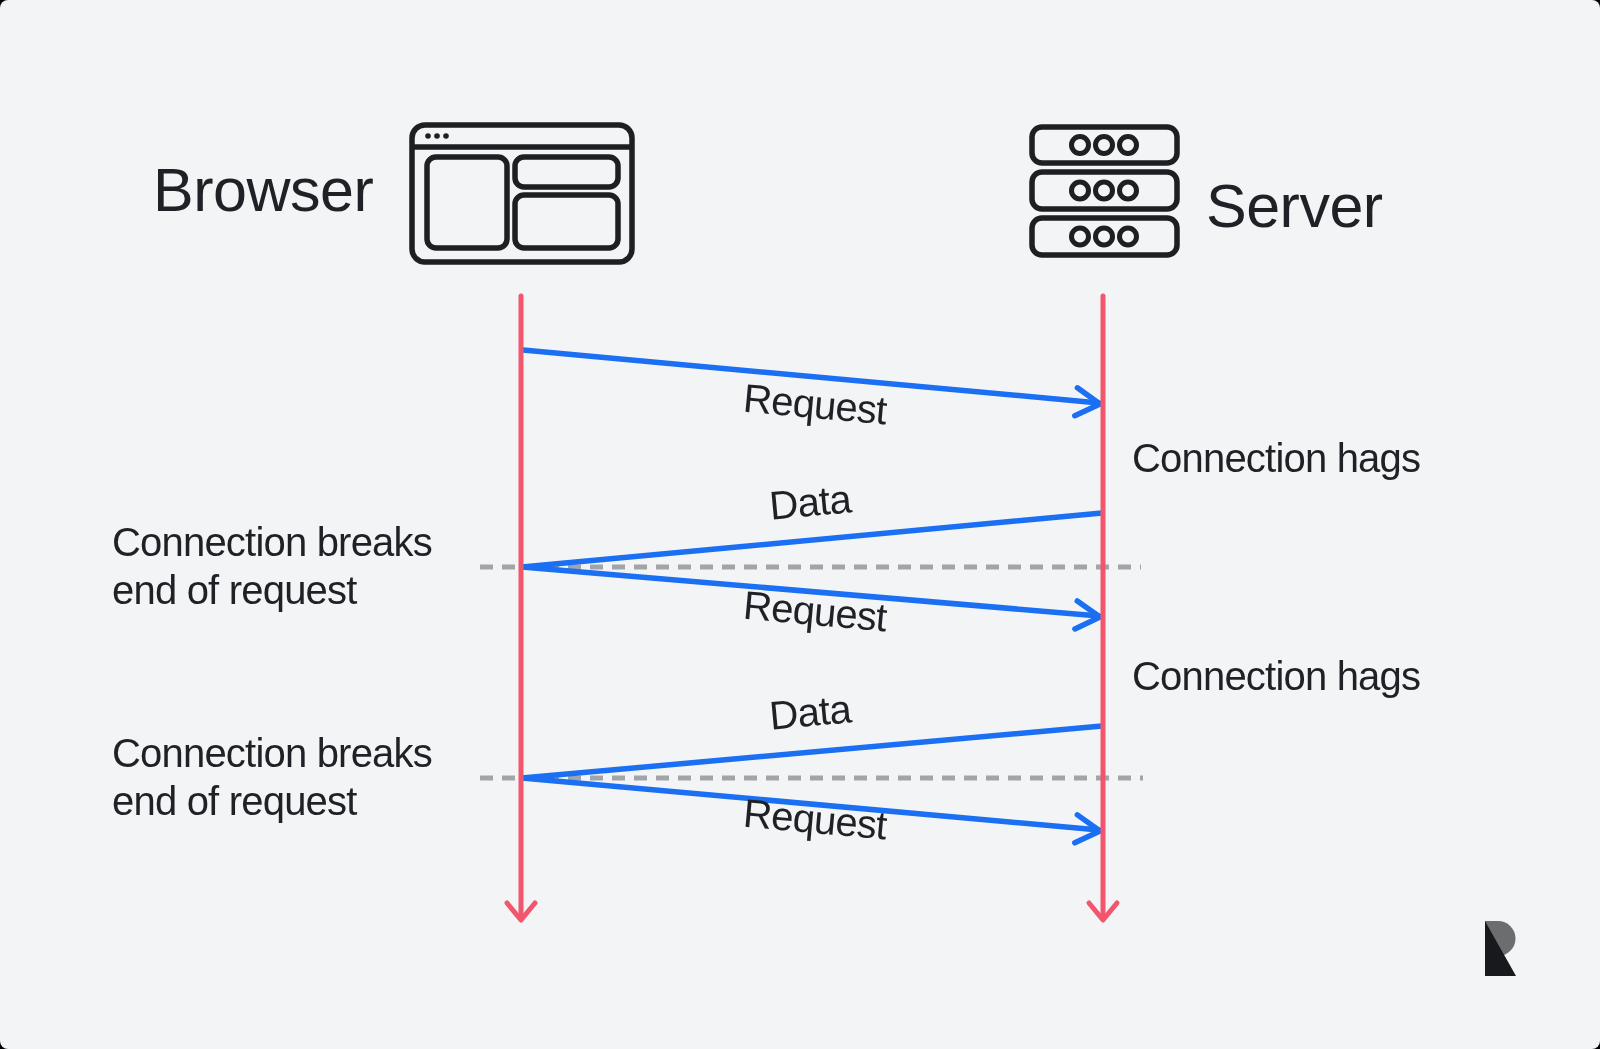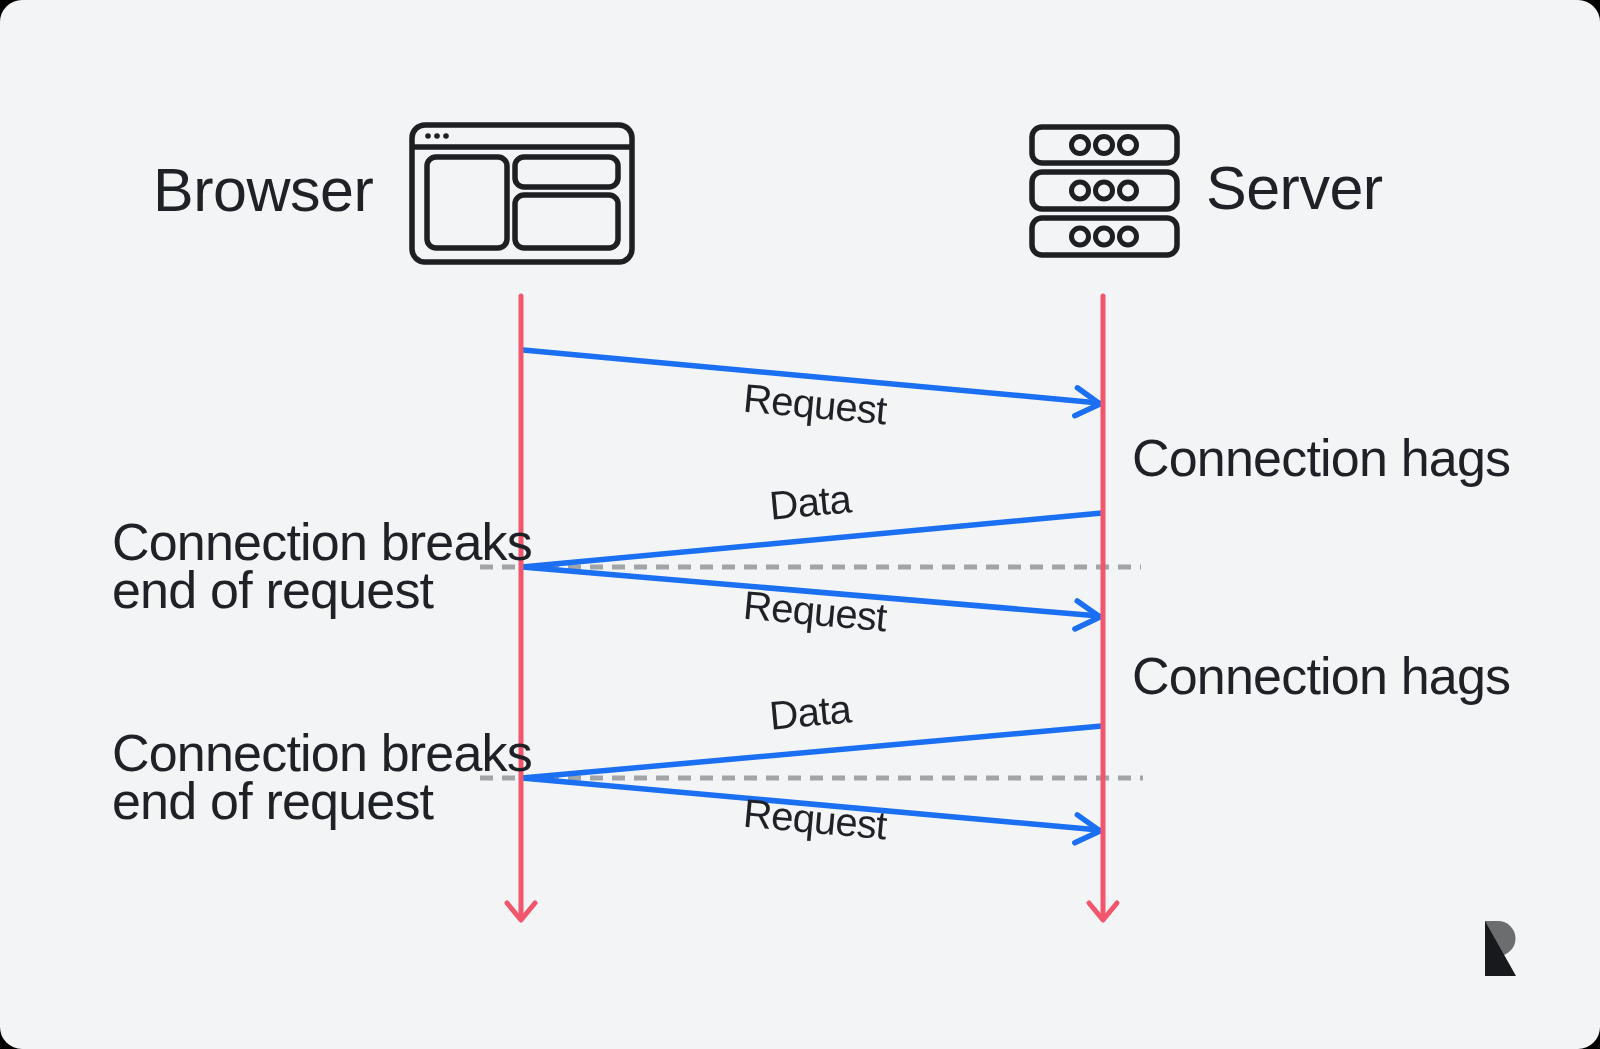--- a/index.html
+++ b/index.html
@@ -6,21 +6,21 @@
     margin: 0;
     padding: 0;
     background: #000;
     font-family: "Liberation Sans", sans-serif;
   }
   .frame {
     position: relative;
     width: 1600px;
     height: 1049px;
     background: var(--background, #f2f4f6);
-    border-radius: 22px;
+    border-radius: 8px;
     overflow: hidden;
   }
   svg.diagram {
     position: absolute;
     left: 0; top: 0;
   }
   .stroke-icon {
     stroke: var(--icon-color, #1d1f22);
     stroke-width: 5.5;
     fill: none;
@@ -51,21 +51,21 @@
     color: var(--text-color, #1e2125);
     white-space: nowrap;
   }
   .actor-title {
     font-size: 61px;
     line-height: 61px;
     letter-spacing: -0.5px;
     font-weight: 500;
   }
   .note {
-    font-size: 52px;
+    font-size: 40px;
     line-height: 48px;
     letter-spacing: -0.8px;
   }
   .note-block {
     position: absolute;
     width: 420px;
     color: var(--text-color, #1e2125);
   }
   .msg {
     position: absolute;
@@ -152,21 +152,21 @@
       <path class="lifeline" d="M 1089 903 L 1103 920 L 1117 903"></path>
     </g>
 
     <g>
       <path d="M 1485 921 h 13 a 17.5 17.5 0 0 1 0 35 h -13 z" fill="#6b6d6e"></path>
       <path d="M 1485 921 L 1516 976 L 1485 976 Z" fill="#17191c"></path>
     </g>
   </svg>
 
   <div class="label actor-title" style="left:153px; top:160px;">Browser</div>
-  <div class="label actor-title" style="left:1206px; top:158px;">Server</div>
+  <div class="label actor-title" style="left:1206px; top:176px;">Server</div>
 
   <div class="msg rot-down" style="left:815px; top:404px;">Request</div>
   <div class="msg rot-up" style="left:810px; top:502px;">Data</div>
   <div class="msg rot-down" style="left:815px; top:611px;">Request</div>
   <div class="msg rot-up" style="left:810px; top:712px;">Data</div>
   <div class="msg rot-down" style="left:815px; top:819px;">Request</div>
 
   <div class="label note" style="left:1132px; top:434px;">Connection hags</div>
   <div class="label note" style="left:1132px; top:652px;">Connection hags</div>
 

